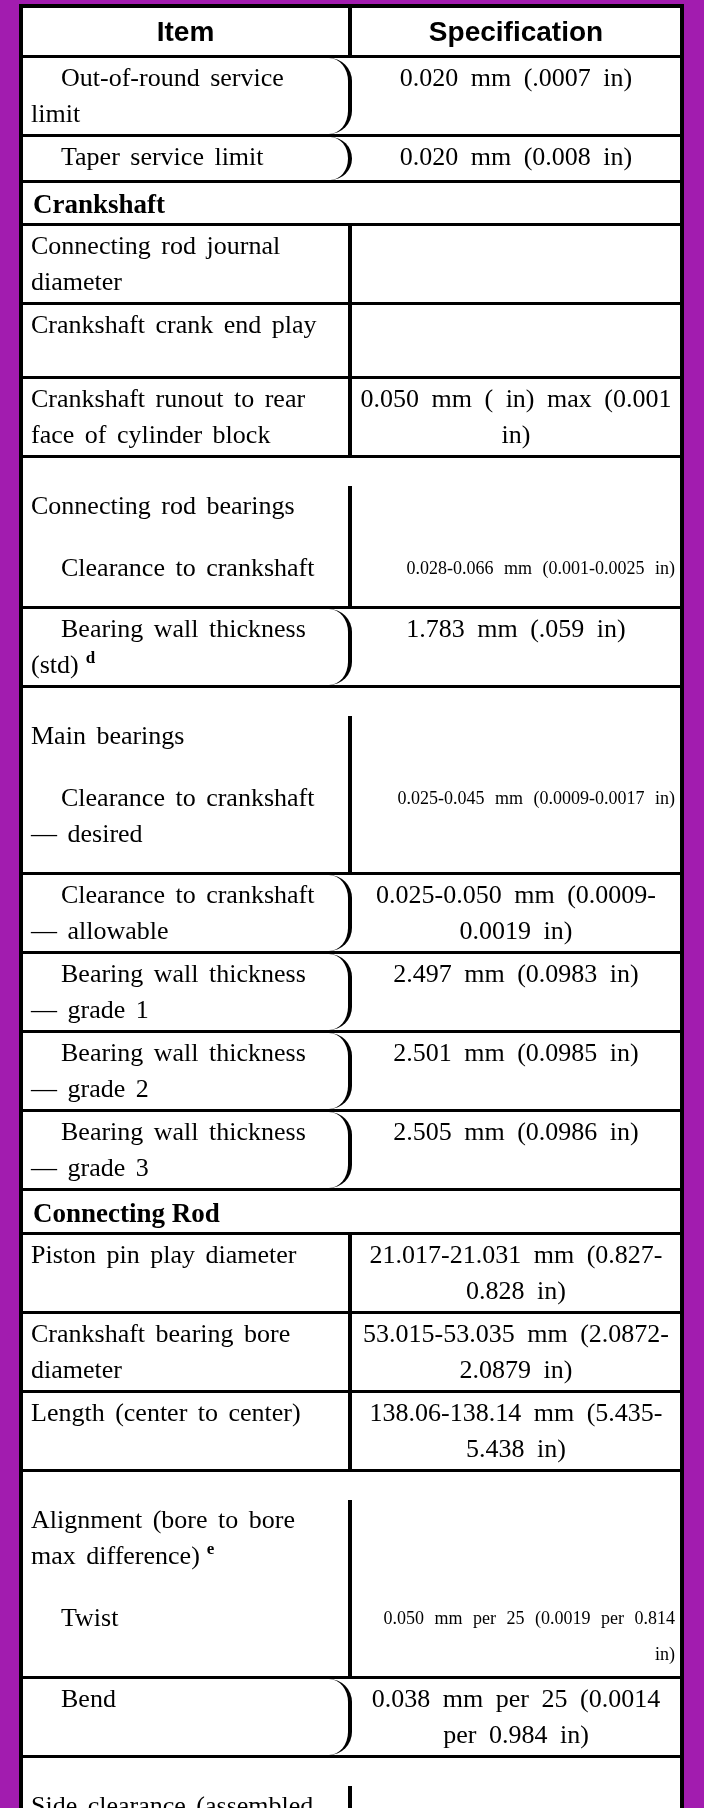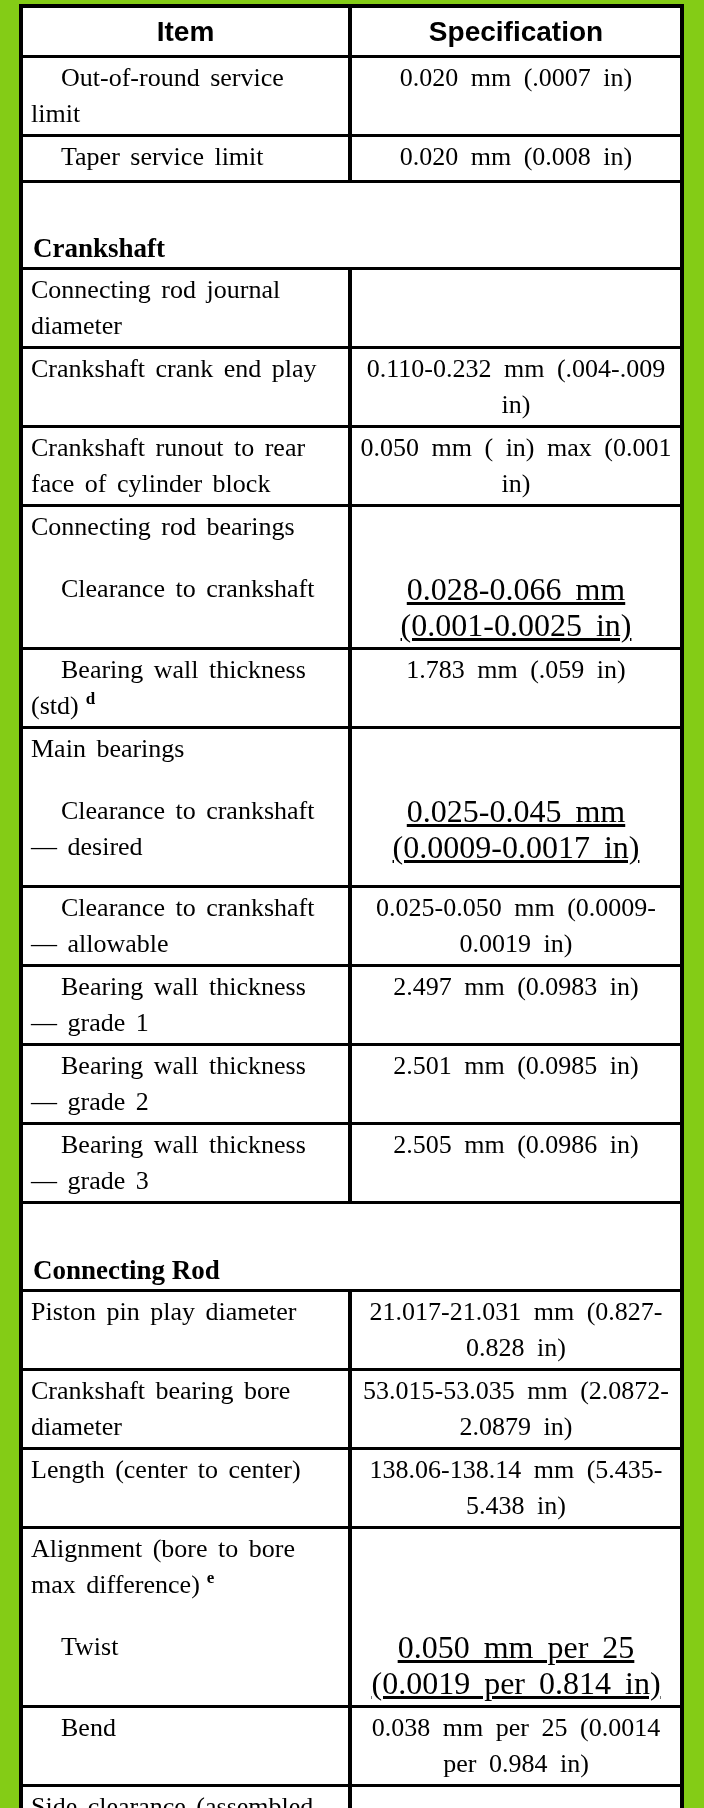--- a/index.html
+++ b/index.html
@@ -1,61 +1,61 @@
 <!DOCTYPE html>
 <html><head>
 <meta charset="utf-8">
 <style>
   html, body { margin:0; padding:0; }
   body {
     width:704px; height:1808px; background:#ffffff;
     font-family:"Liberation Serif","DejaVu Serif",serif; color:#000000;
   }
-  .page { position:relative; width:704px; height:1808px; background:#84cc16; overflow:hidden; }
+  .page { position:relative; width:704px; height:1808px; background:#a21caf; overflow:hidden; }
   .spec-table {
     position:absolute; left:19px; top:4px; width:665px;
     border:4px solid #000000; box-sizing:border-box; background:#ffffff;
   }
   .row { display:flex; border-bottom:3px solid #000000; box-sizing:border-box; }
   .row:last-child { border-bottom:none; }
   .cell {
     box-sizing:border-box; font-size:26px; line-height:36px;
     padding:2px 8px; word-spacing:4px;
   }
   .item-cell { width:329px; flex-shrink:0; border-right:4px solid #000000; }
   .spec-cell { flex:1; text-align:center; padding:2px 5px; word-spacing:6px; }
-  .indent { text-indent:30px; }
+  .indent { text-indent:30px;border-radius:23px; }
   .header-row .cell {
     font-family:"Liberation Sans","DejaVu Sans",sans-serif;
     font-weight:bold; font-size:28px; line-height:34px;
     text-align:center; padding-top:7px; text-indent:0;
   }
   .section-row {
     font-weight:bold; font-size:27px; line-height:34px;
-    padding:4px 8px 2px 10px; align-items:center; box-sizing:border-box;margin-top:44px;
+    padding:4px 8px 2px 10px; align-items:center; box-sizing:border-box;
   }
   
   .group-row {
     display:grid; grid-template-columns:329px 1fr; grid-template-rows:auto 1fr;
-    border-bottom:3px solid #000000; box-sizing:border-box;
+    border-bottom:3px solid #000000; box-sizing:border-box;margin-top:28px;
   }
   .group-row:last-child { border-bottom:none; }
   .glabel {
     grid-column:1; grid-row:1; border-right:4px solid #000000;
     box-sizing:border-box; font-size:26px; line-height:36px;
     padding:2px 8px 26px 8px; word-spacing:4px;
   }
   .gsub {
     grid-column:1; grid-row:2; border-right:4px solid #000000;
     box-sizing:border-box; font-size:26px; line-height:36px;
     padding:0 8px 20px 8px; text-indent:30px; word-spacing:4px;
   }
   .gspec {
-    grid-column:2; grid-row:2; box-sizing:border-box; text-align:center;
-    font-size:32px; line-height:36px; padding:0 5px 4px 5px; word-spacing:6px;text-decoration:underline;
+    grid-column:2; grid-row:2; box-sizing:border-box; text-align:right;
+    font-size:18px; line-height:36px; padding:0 5px 4px 5px; word-spacing:6px;
   }
   sup.fn { font-size:17px; font-weight:bold; margin-left:7px; line-height:0; }
 </style>
 </head>
 <body>
 
 <div class="page">
   <div class="spec-table">
 
     <div class="row header-row" style="min-height:50px">
@@ -77,21 +77,20 @@
       <div>Crankshaft</div>
     </div>
 
 
     <div class="row" style="min-height:74px">
       <div class="cell item-cell">Connecting rod journal diameter</div>
     </div>
 
     <div class="row" style="min-height:74px">
       <div class="cell item-cell">Crankshaft crank end play</div>
-      <div class="cell spec-cell">0.110-0.232 mm (.004-.009 in)</div>
     </div>
 
     <div class="row" style="min-height:77px">
       <div class="cell item-cell">Crankshaft runout to rear face of cylinder block</div>
       <div class="cell spec-cell">0.050 mm ( in) max (0.001 in)</div>
     </div>
 
     <div class="group-row" style="min-height:118px">
       <div class="glabel">Connecting rod bearings</div>
       <div class="gsub">Clearance to crankshaft</div>

